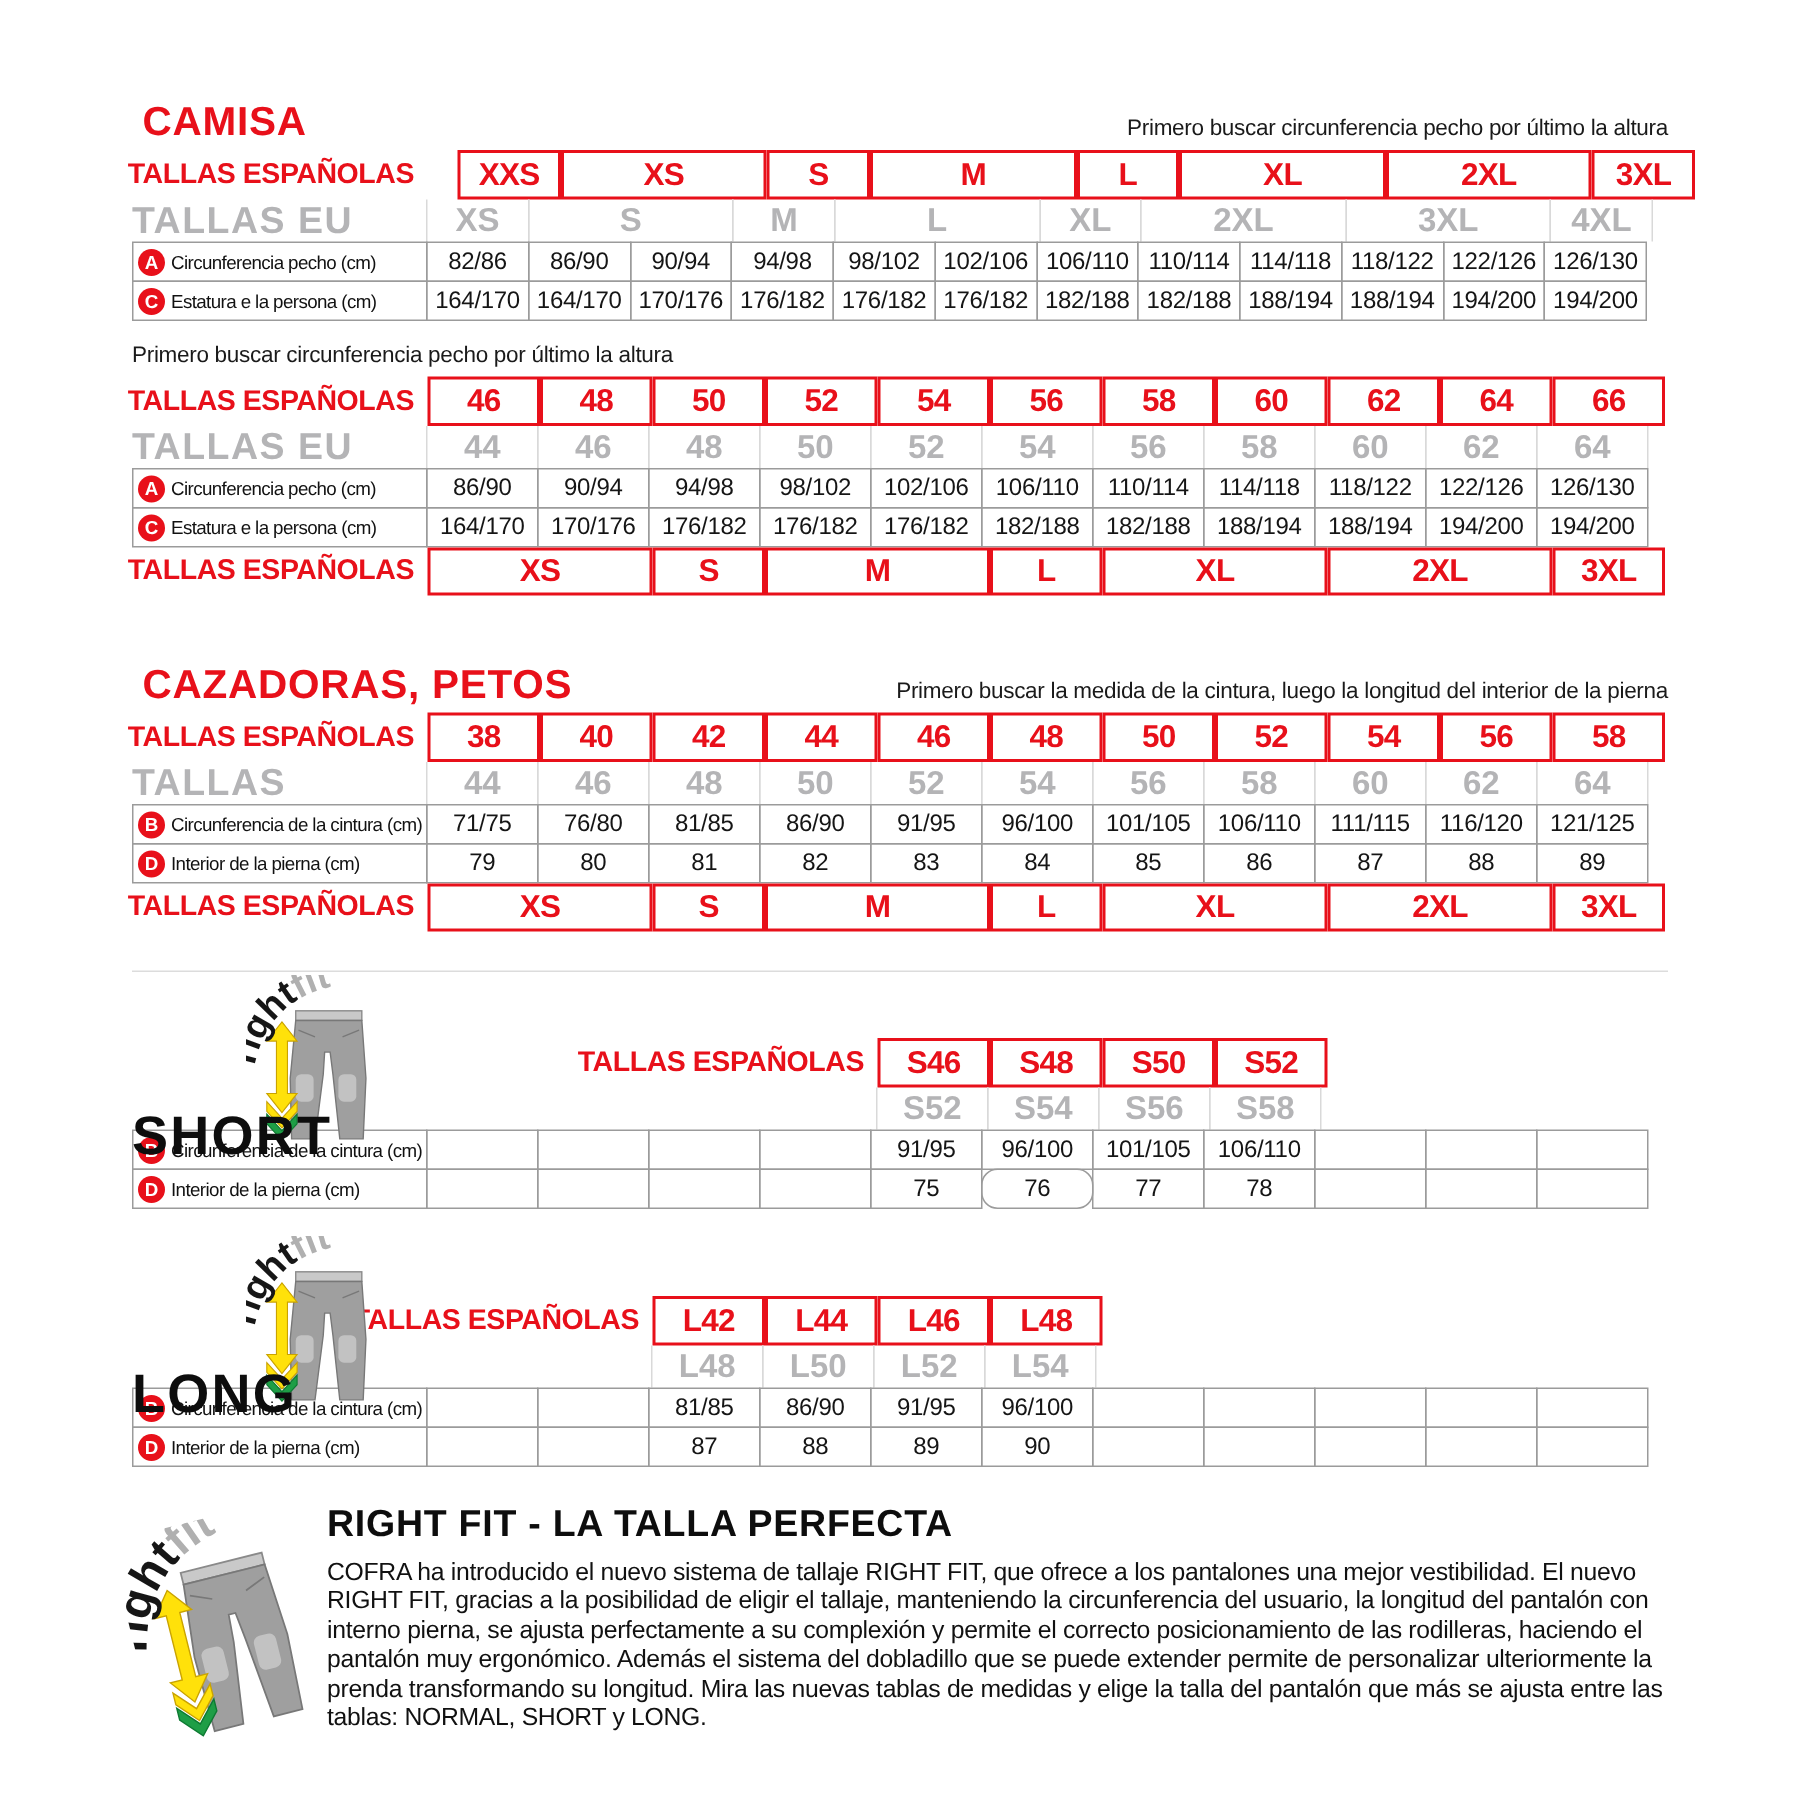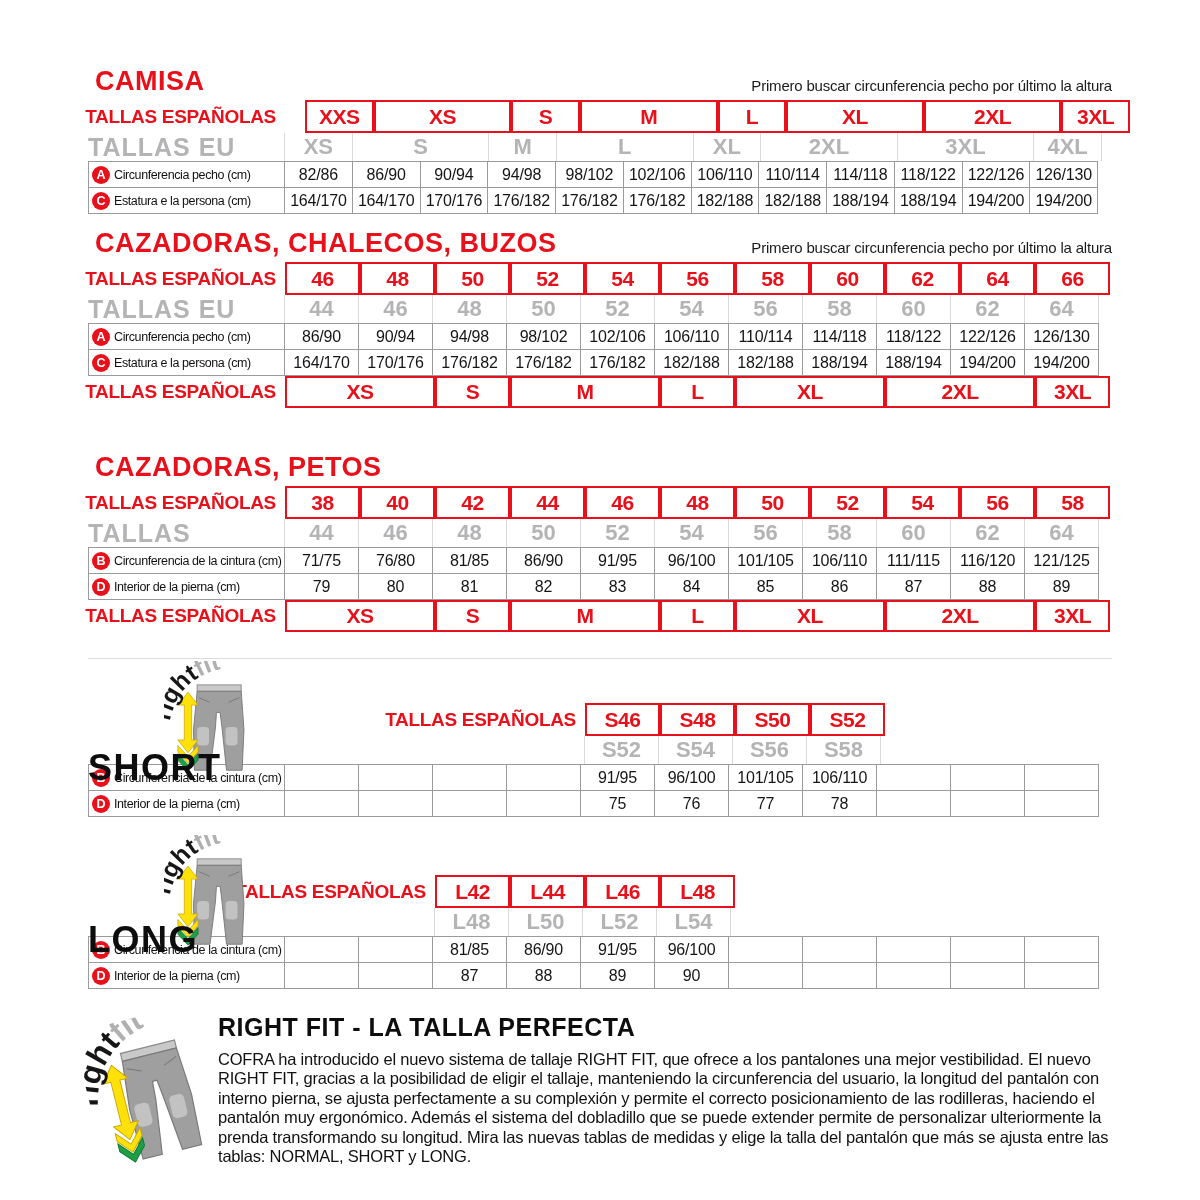--- a/index.html
+++ b/index.html
@@ -32,21 +32,21 @@
   .sec-cazadoras{margin-top:14px;}
   .sec-pantalones{margin-top:44px;}
   .hr{height:1px;background:#dcdcdc;margin-top:26px;}
 
   .fit-sec{position:relative;}
   .sec-short{margin-top:44px;}
   .sec-long{margin-top:58px;}
   .side-label{position:absolute;left:0;top:44px;font-size:36px;font-weight:bold;letter-spacing:1.5px;color:#0d0d0d;}
   .fit-logo{position:absolute;left:76px;top:-42px;width:92px;height:112px;}
 
-  .rf{display:flex;margin-top:24px;}
+  .rf{display:flex;margin-top:24px;align-items:flex-end;}
   .rf-logo{width:116px;height:144px;flex:0 0 116px;transform:rotate(-14deg);margin-top:4px;}
   .rf-text{margin-left:14px;}
   .rf-title{font-size:25px;font-weight:bold;letter-spacing:.5px;color:#0d0d0d;margin:0 0 8px 0;}
   .rf-par{font-size:16.5px;line-height:1.18;color:#111;letter-spacing:-0.2px;margin:0;max-width:908px;}
 </style>
 </head>
 <body>
 
 <svg width="0" height="0" style="position:absolute">
   <defs>
@@ -133,21 +133,20 @@
           <div class="cell k-v" style="width: 68.75px;">188/194</div>
           <div class="cell k-v" style="width: 68.75px;">188/194</div>
           <div class="cell k-v" style="width: 68.75px;">194/200</div>
           <div class="cell k-v" style="width: 68.75px;">194/200</div>
         </div>
       </div>
   </section>
 
   <section class="sec-cazadoras">
     <div class="sec-head">
-      <div class="sec-title">CAZADORAS, CHALECOS, BUZOS</div>
       <div class="note">Primero buscar circunferencia pecho por último la altura</div>
     </div>
     <div class="tbl">
         <div class="trow r-hdr">
           <div class="cell k-lr" style="width: 197px;">TALLAS ESPAÑOLAS</div>
           <div class="cell k-red" style="width: 75px;">46</div>
           <div class="cell k-red" style="width: 75px;">48</div>
           <div class="cell k-red" style="width: 75px;">50</div>
           <div class="cell k-red" style="width: 75px;">52</div>
           <div class="cell k-red" style="width: 75px;">54</div>
@@ -215,20 +214,21 @@
           <div class="cell k-red" style="width: 150px;">XL</div>
           <div class="cell k-red" style="width: 150px;">2XL</div>
           <div class="cell k-red" style="width: 75px;">3XL</div>
         </div>
       </div>
   </section>
 
   <section class="sec-pantalones">
     <div class="sec-head">
       <div class="sec-title">CAZADORAS, PETOS</div>
+      <div class="note">Primero buscar la medida de la cintura, luego la longitud del interior de la pierna</div>
     </div>
     <div class="tbl">
         <div class="trow r-hdr">
           <div class="cell k-lr" style="width: 197px;">TALLAS ESPAÑOLAS</div>
           <div class="cell k-red" style="width: 75px;">38</div>
           <div class="cell k-red" style="width: 75px;">40</div>
           <div class="cell k-red" style="width: 75px;">42</div>
           <div class="cell k-red" style="width: 75px;">44</div>
           <div class="cell k-red" style="width: 75px;">46</div>
           <div class="cell k-red" style="width: 75px;">48</div>
@@ -343,21 +343,21 @@
         <div class="trow r-data">
           <div class="cell k-rl" style="width: 197px;">
             <span class="badge">D</span>
             <span class="rl-t">Interior de la pierna (cm)</span>
           </div>
           <div class="cell k-e" style="width: 75px;"></div>
           <div class="cell k-e" style="width: 75px;"></div>
           <div class="cell k-e" style="width: 75px;"></div>
           <div class="cell k-e" style="width: 75px;"></div>
           <div class="cell k-v" style="width: 75px;">75</div>
-          <div class="cell k-v" style="width: 75px;">76</div>
+          <div class="cell k-v" style="width: 75px; border-radius: 11px;">76</div>
           <div class="cell k-v" style="width: 75px;">77</div>
           <div class="cell k-v" style="width: 75px;">78</div>
           <div class="cell k-e" style="width: 75px;"></div>
           <div class="cell k-e" style="width: 75px;"></div>
           <div class="cell k-e" style="width: 75px;"></div>
         </div>
       </div>
   </section>
 
   <section class="fit-sec sec-long">

